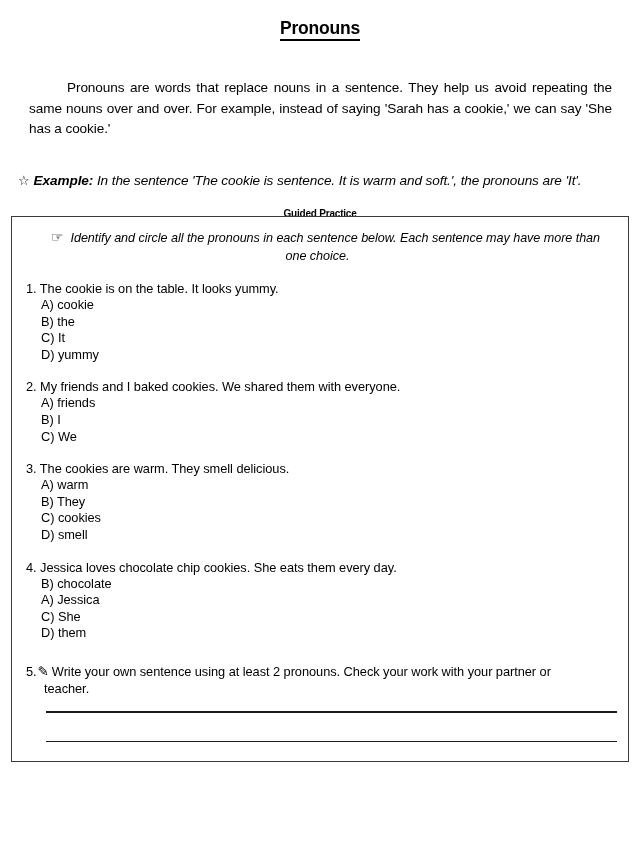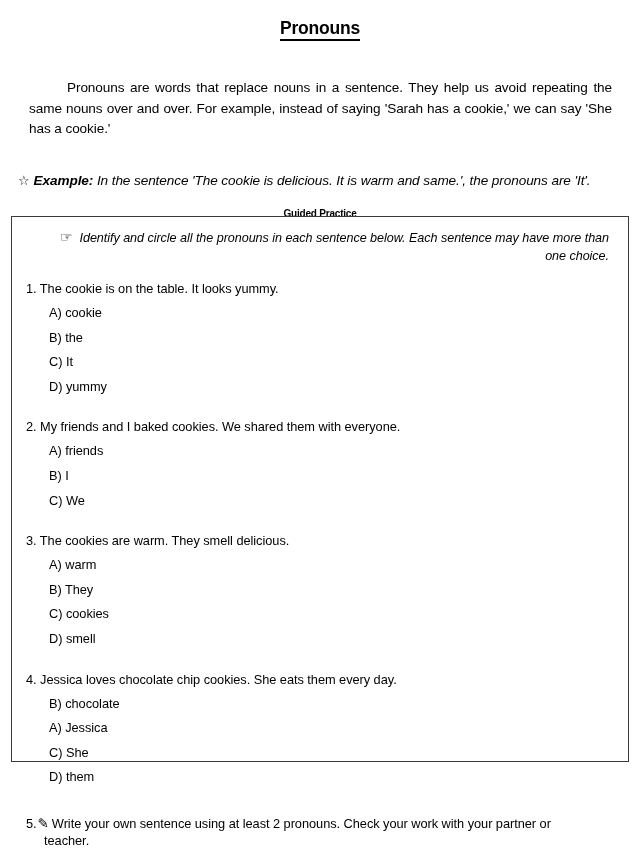--- a/index.html
+++ b/index.html
@@ -88,21 +88,21 @@
     background: #ffffff;
     padding: 9px 13px 0 14px;
   }
 
   .instructions {
     margin: 0;
     font-size: 12.6px;
     line-height: 18px;
     font-style: italic;
     padding: 2px 6px 0 0;
-    text-align: right;
+    text-align: center;
     letter-spacing: -0.05px;
   }
   .instructions .indent {
     display: inline-block;
     width: 16px;
   }
   .hand-icon {
     font-style: normal;
     font-size: 14px;
     padding-right: 7px;
@@ -114,21 +114,21 @@
   }
   .q-stem {
     font-size: 12.8px;
     line-height: 17px;
     margin: 0;
     letter-spacing: -0.05px;
   }
   .choice {
     font-size: 12.8px;
     line-height: 16.6px;
-    margin: 8px;
+    margin: 0;
     padding-left: 15px;
     letter-spacing: -0.05px;
   }
 
   
   .write-prompt {
     padding-top: 21px;
   }
   .write-prompt .wp-text {
     font-size: 12.8px;
@@ -159,21 +159,21 @@
 
 <div class="page">
 
   <h1 class="doc-title">
     <span>Pronouns</span>
   </h1>
 
   <p class="intro">Pronouns are words that replace nouns in a sentence. They help us avoid repeating the same nouns over and over. For example, instead of saying 'Sarah has a cookie,' we can say 'She has a cookie.'</p>
 
   <p class="example">
-    <span class="star-icon">☆</span><span class="lead">Example:</span><span> In the sentence 'The cookie is delicious. It is warm and same.', the pronouns are 'It'.</span>
+    <span class="star-icon">☆</span><span class="lead">Example:</span><span> In the sentence 'The cookie is sentence. It is warm and soft.', the pronouns are 'It'.</span>
   </p>
 
   <h2 class="section-heading">Guided Practice</h2>
 
   <div class="practice-box">
 
     <p class="instructions">
       <span class="indent"></span><span class="hand-icon">☞</span><span>Identify and circle all the pronouns in each sentence below. Each sentence may have more than one choice.</span>
     </p>
 

